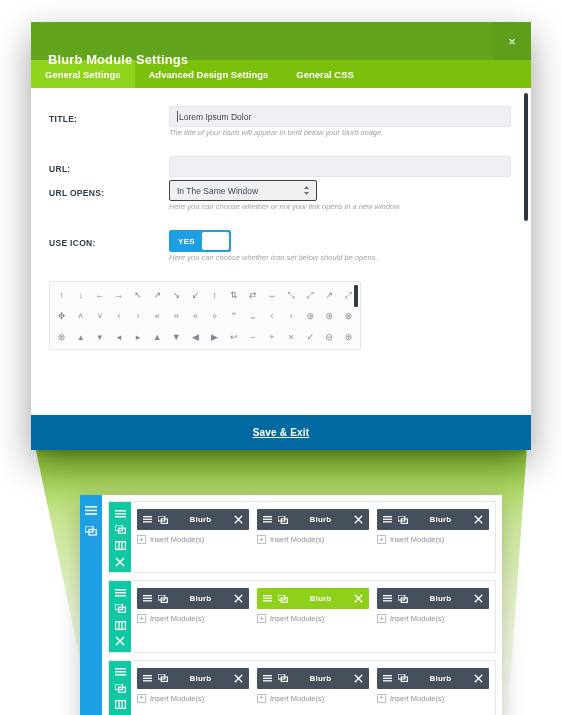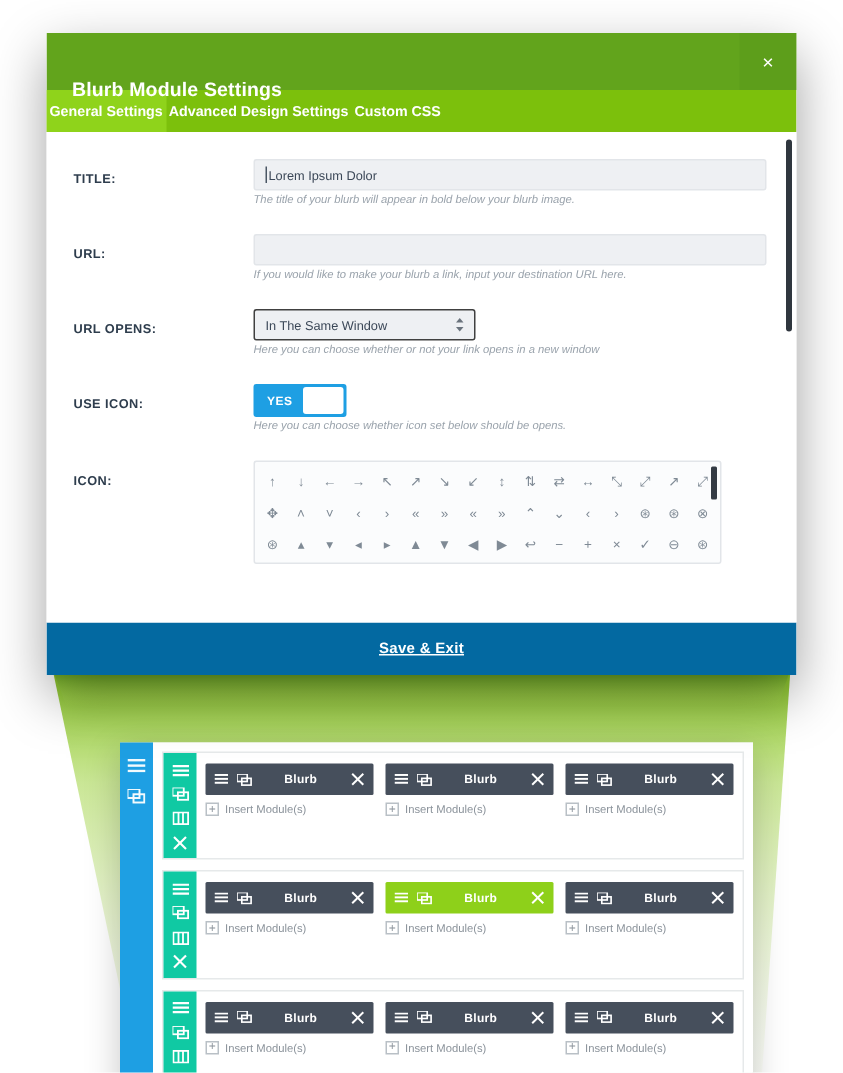--- a/index.html
+++ b/index.html
@@ -152,21 +152,21 @@
     color:#ffffff; font-size:13px;
     background:#5d9e1b;
   }
   .tabs {
     height:28px; flex:0 0 28px;
     background:#7cc00c;
     display:flex; align-items:stretch;
   }
   .tab {
     display:flex; align-items:center;
-    padding:0 2px;
+    padding:0 14px;
     font-size:9.5px; font-weight:bold; color:#ffffff;
     white-space:nowrap;
   }
   .tab.active { background:#8fd31b; }
 
   .modal-body {
     flex:1; position:relative; overflow:hidden; background:#fff;
   }
   .form {
     padding:18px 20px 0 18px;
@@ -696,21 +696,21 @@
 <div class="modal">
 
   <div class="modal-head">
     <span class="modal-title">Blurb Module Settings</span>
     <span class="modal-close">×</span>
   </div>
 
   <div class="tabs">
     <div class="tab active">General Settings</div>
     <div class="tab">Advanced Design Settings</div>
-    <div class="tab">Custom CSS</div>
+    <div class="tab">General CSS</div>
   </div>
 
   <div class="modal-body">
     <div class="modal-scrollbar"></div>
 
     <div class="form">
 
       <div class="field">
         <div class="flabel">TITLE:</div>
         <div class="fctl">
@@ -721,21 +721,20 @@
           <div class="hint">The title of your blurb will appear in bold below your blurb image.</div>
         </div>
       </div>
 
       <div class="field">
         <div class="flabel">URL:</div>
         <div class="fctl">
           <div class="input" placeholder="">
             <span></span>
           </div>
-          <div class="hint">If you would like to make your blurb a link, input your destination URL here.</div>
         </div>
       </div>
 
       <div class="field">
         <div class="flabel">URL OPENS:</div>
         <div class="fctl">
           <div class="select">
             <span>In The Same Window</span>
             <span class="spin">
               <svg width="7" height="11" viewBox="0 0 7 11">
@@ -753,21 +752,20 @@
         <div class="fctl">
           <div class="toggle">
             <span class="tlabel">YES</span>
             <span class="knob"></span>
           </div>
           <div class="hint">Here you can choose whether icon set below should be opens.</div>
         </div>
       </div>
 
       <div class="field">
-        <div class="flabel">ICON:</div>
         <div class="fctl">
           <div class="iconbox">
             <div class="icongrid">
                 <div class="gi">↑</div>
                 <div class="gi">↓</div>
                 <div class="gi">←</div>
                 <div class="gi">→</div>
                 <div class="gi">↖</div>
                 <div class="gi">↗</div>
                 <div class="gi">↘</div>

